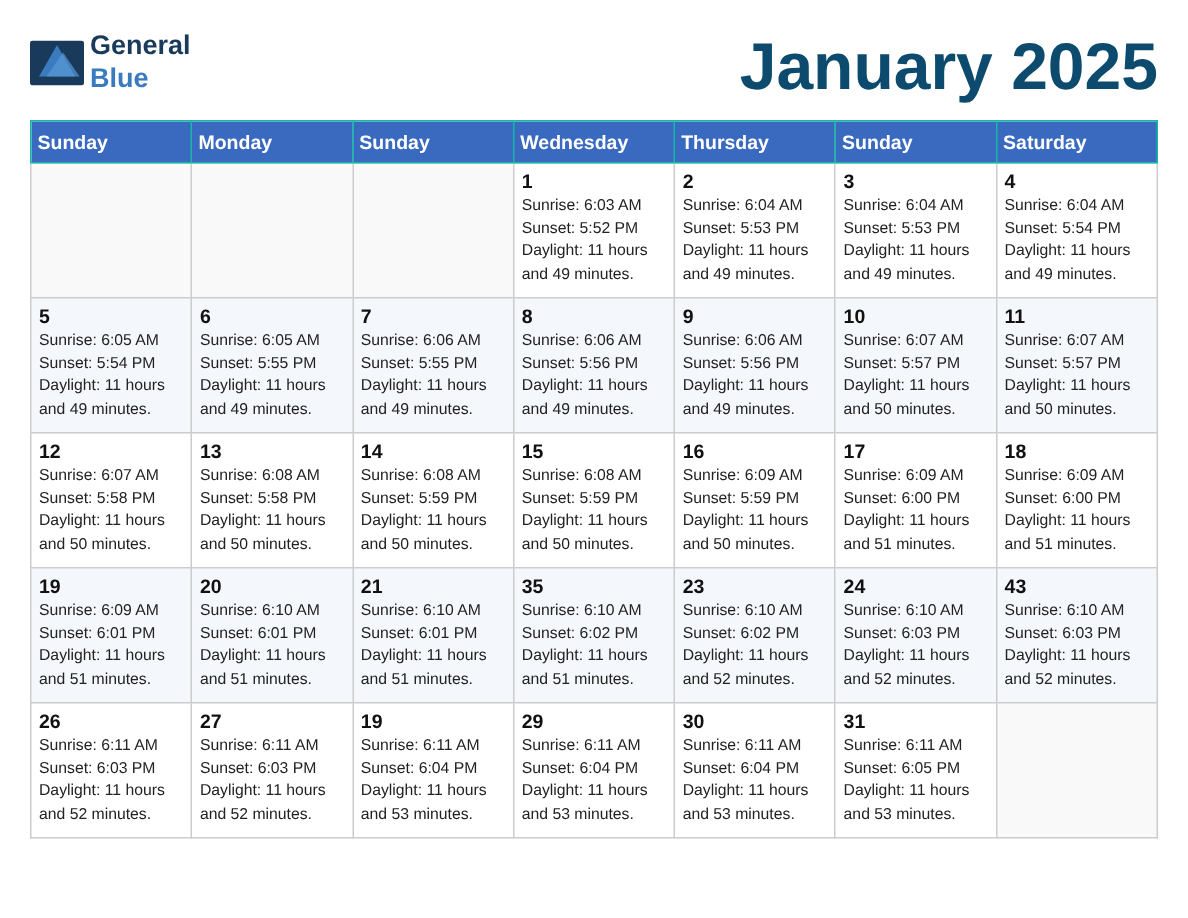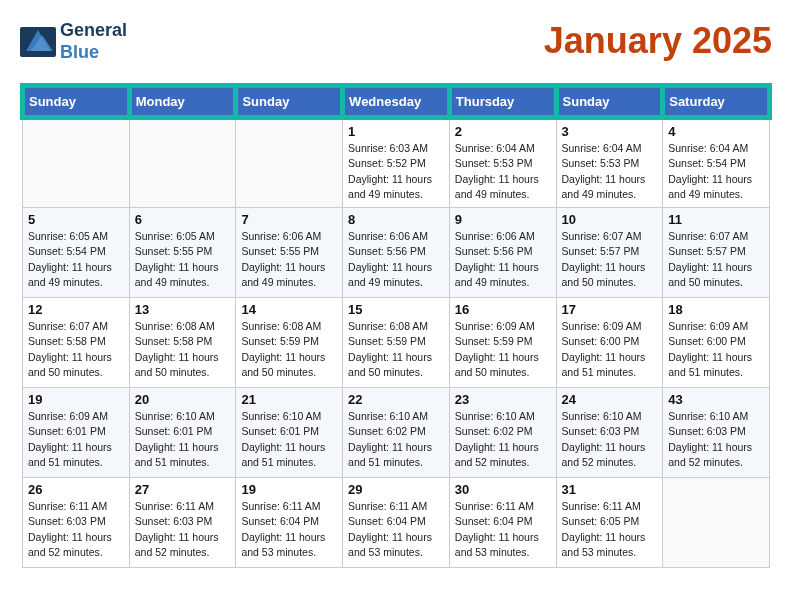--- a/index.html
+++ b/index.html
@@ -7,21 +7,21 @@
       font-family: Arial, sans-serif;
       background: #fff;
       width: 792px;
       min-height: 612px;
       padding: 20px;
     }
     .header {
       display: flex;
       justify-content: space-between;
       align-items: flex-start;
-      margin-bottom: 20px;
+      margin-bottom: 10px;
     }
     .logo {
       display: flex;
       align-items: center;
       gap: 4px;
     }
     .logo-text {
       font-size: 18px;
       font-weight: bold;
       color: #1a3a5c;
@@ -32,40 +32,40 @@
       text-align: right;
     }
     .logo-icon {
       width: 36px;
       height: 30px;
     }
     .title-block {
       text-align: right;
     }
     .month-title {
-      font-size: 36px;
+      font-size: 44px;
       font-weight: bold;
-      color: #c2410c;
+      color: #0c4a6e;
     }
     .location-title {
       font-size: 16px;
       color: #333;
     }
     table {
       width: 100%;
       border-collapse: collapse;
       table-layout: fixed;
     }
     th {
       background-color: #3a6abf;
       color: #fff;
       font-size: 13px;
       padding: 6px 4px;
       text-align: left;
-      border: 5px solid #14b8a6;
+      border: 1px solid #14b8a6;
       font-weight: bold;
     }
     td {
       border: 1px solid #ccc;
       vertical-align: top;
       padding: 4px 5px;
       height: 90px;
       font-size: 11px;
       color: #222;
       background: #fff;
@@ -255,21 +255,21 @@
 Sunset: 6:01 PM
 Daylight: 11 hours and 51 minutes.</div>
         </td>
         <td>
           <span class="day-num">21</span>
           <div class="day-info" style="white-space: pre-line;">Sunrise: 6:10 AM
 Sunset: 6:01 PM
 Daylight: 11 hours and 51 minutes.</div>
         </td>
         <td>
-          <span class="day-num">22</span>
+          <span class="day-num">35</span>
           <div class="day-info" style="white-space: pre-line;">Sunrise: 6:10 AM
 Sunset: 6:02 PM
 Daylight: 11 hours and 51 minutes.</div>
         </td>
         <td>
           <span class="day-num">23</span>
           <div class="day-info" style="white-space: pre-line;">Sunrise: 6:10 AM
 Sunset: 6:02 PM
 Daylight: 11 hours and 52 minutes.</div>
         </td>

